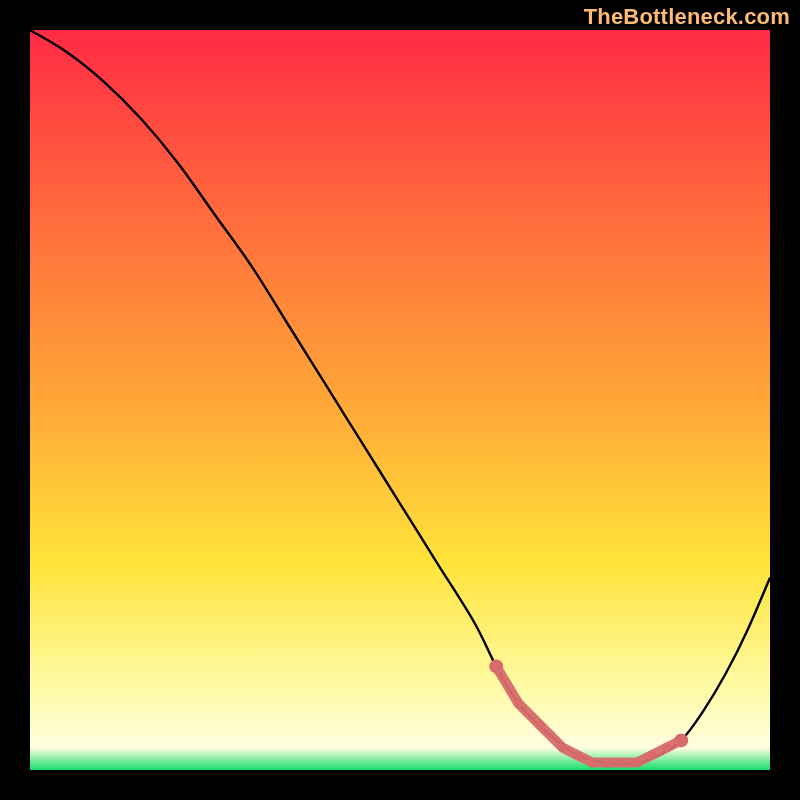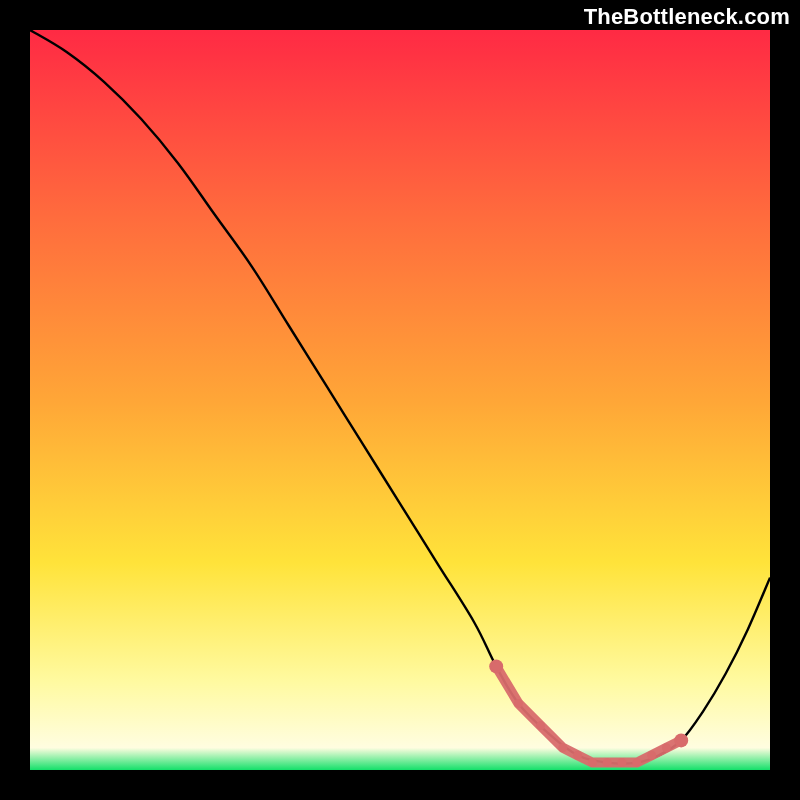--- a/index.html
+++ b/index.html
@@ -14,21 +14,21 @@
   .frame {
     position: relative;
     width: 800px;
     height: 800px;
     background: #000;
   }
   .watermark {
     position: absolute;
     top: 4px;
     right: 10px;
-    color: #ffffff;
+    color: #fdba74;
     font-size: 22px;
     font-weight: 600;
     letter-spacing: 0.2px;
     user-select: none;
   }
   .plot-area {
     position: absolute;
     left: 30px;
     top: 30px;
     width: 740px;

